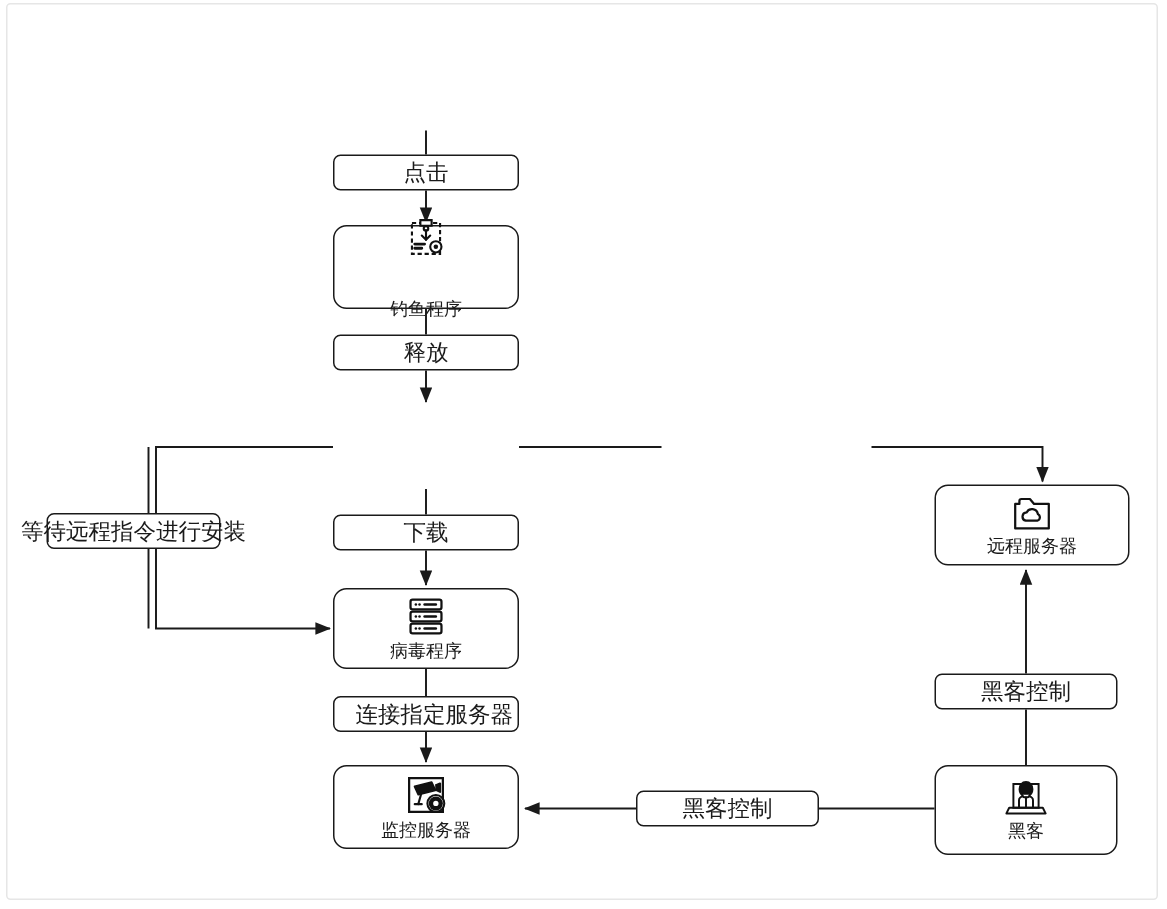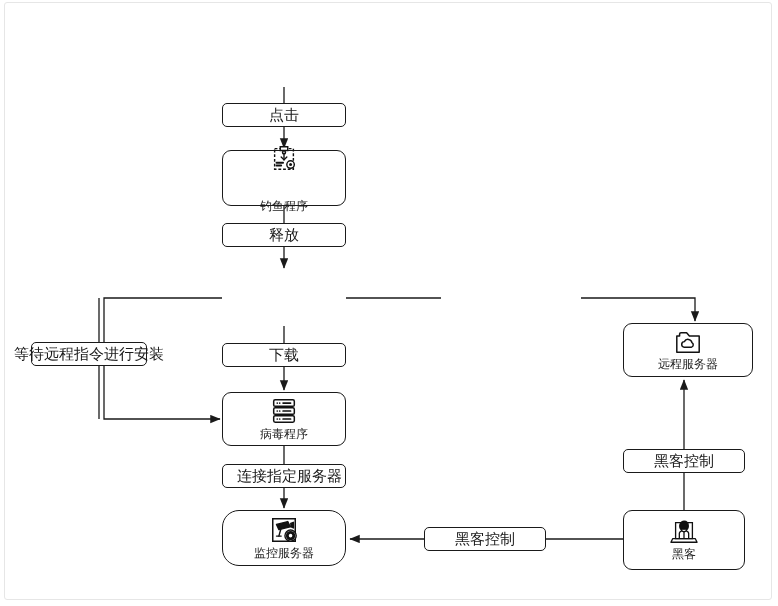--- a/index.html
+++ b/index.html
@@ -162,21 +162,21 @@
         <circle cx="11.4" cy="16" r="0.9" fill="#111" stroke="none"></circle>
         <path d="M15 16h8" stroke-width="1.8" stroke-linecap="round"></path>
         <circle cx="8.8" cy="24.5" r="0.9" fill="#111" stroke="none"></circle>
         <circle cx="11.4" cy="24.5" r="0.9" fill="#111" stroke="none"></circle>
         <path d="M15 24.5h8" stroke-width="1.8" stroke-linecap="round"></path>
       </svg>
     </span>
     <span class="nlabel">病毒程序</span>
   </div>
 
-  <div class="node" style="left:222px; top:510px; width:124px; height:56px;border-radius:17px;">
+  <div class="node" style="left:222px; top:510px; width:124px; height:56px;">
     <span class="icon">
       <svg width="30" height="30" viewBox="0 0 32 32" fill="none" stroke="#111" stroke-width="1.5">
         <path d="M4 4h24v24H4z" stroke-width="1.6"></path>
         <path d="M8 10l12-3 2.6 5.6-12 3z" fill="#111" stroke="#111" stroke-linejoin="round"></path>
         <path d="M22.6 9.2l3.4-1.4v6l-3.4-1.6" fill="#111" stroke="#111" stroke-linejoin="round"></path>
         <path d="M12.5 15.5l-2 7" stroke-linecap="round"></path>
         <path d="M8 22.5h5" stroke-linecap="round"></path>
         <circle cx="23" cy="22" r="6" fill="#fff"></circle>
         <circle cx="23" cy="22" r="5" fill="#111" stroke="none"></circle>
         <circle cx="23" cy="22" r="1.9" fill="#fff" stroke="none"></circle>

